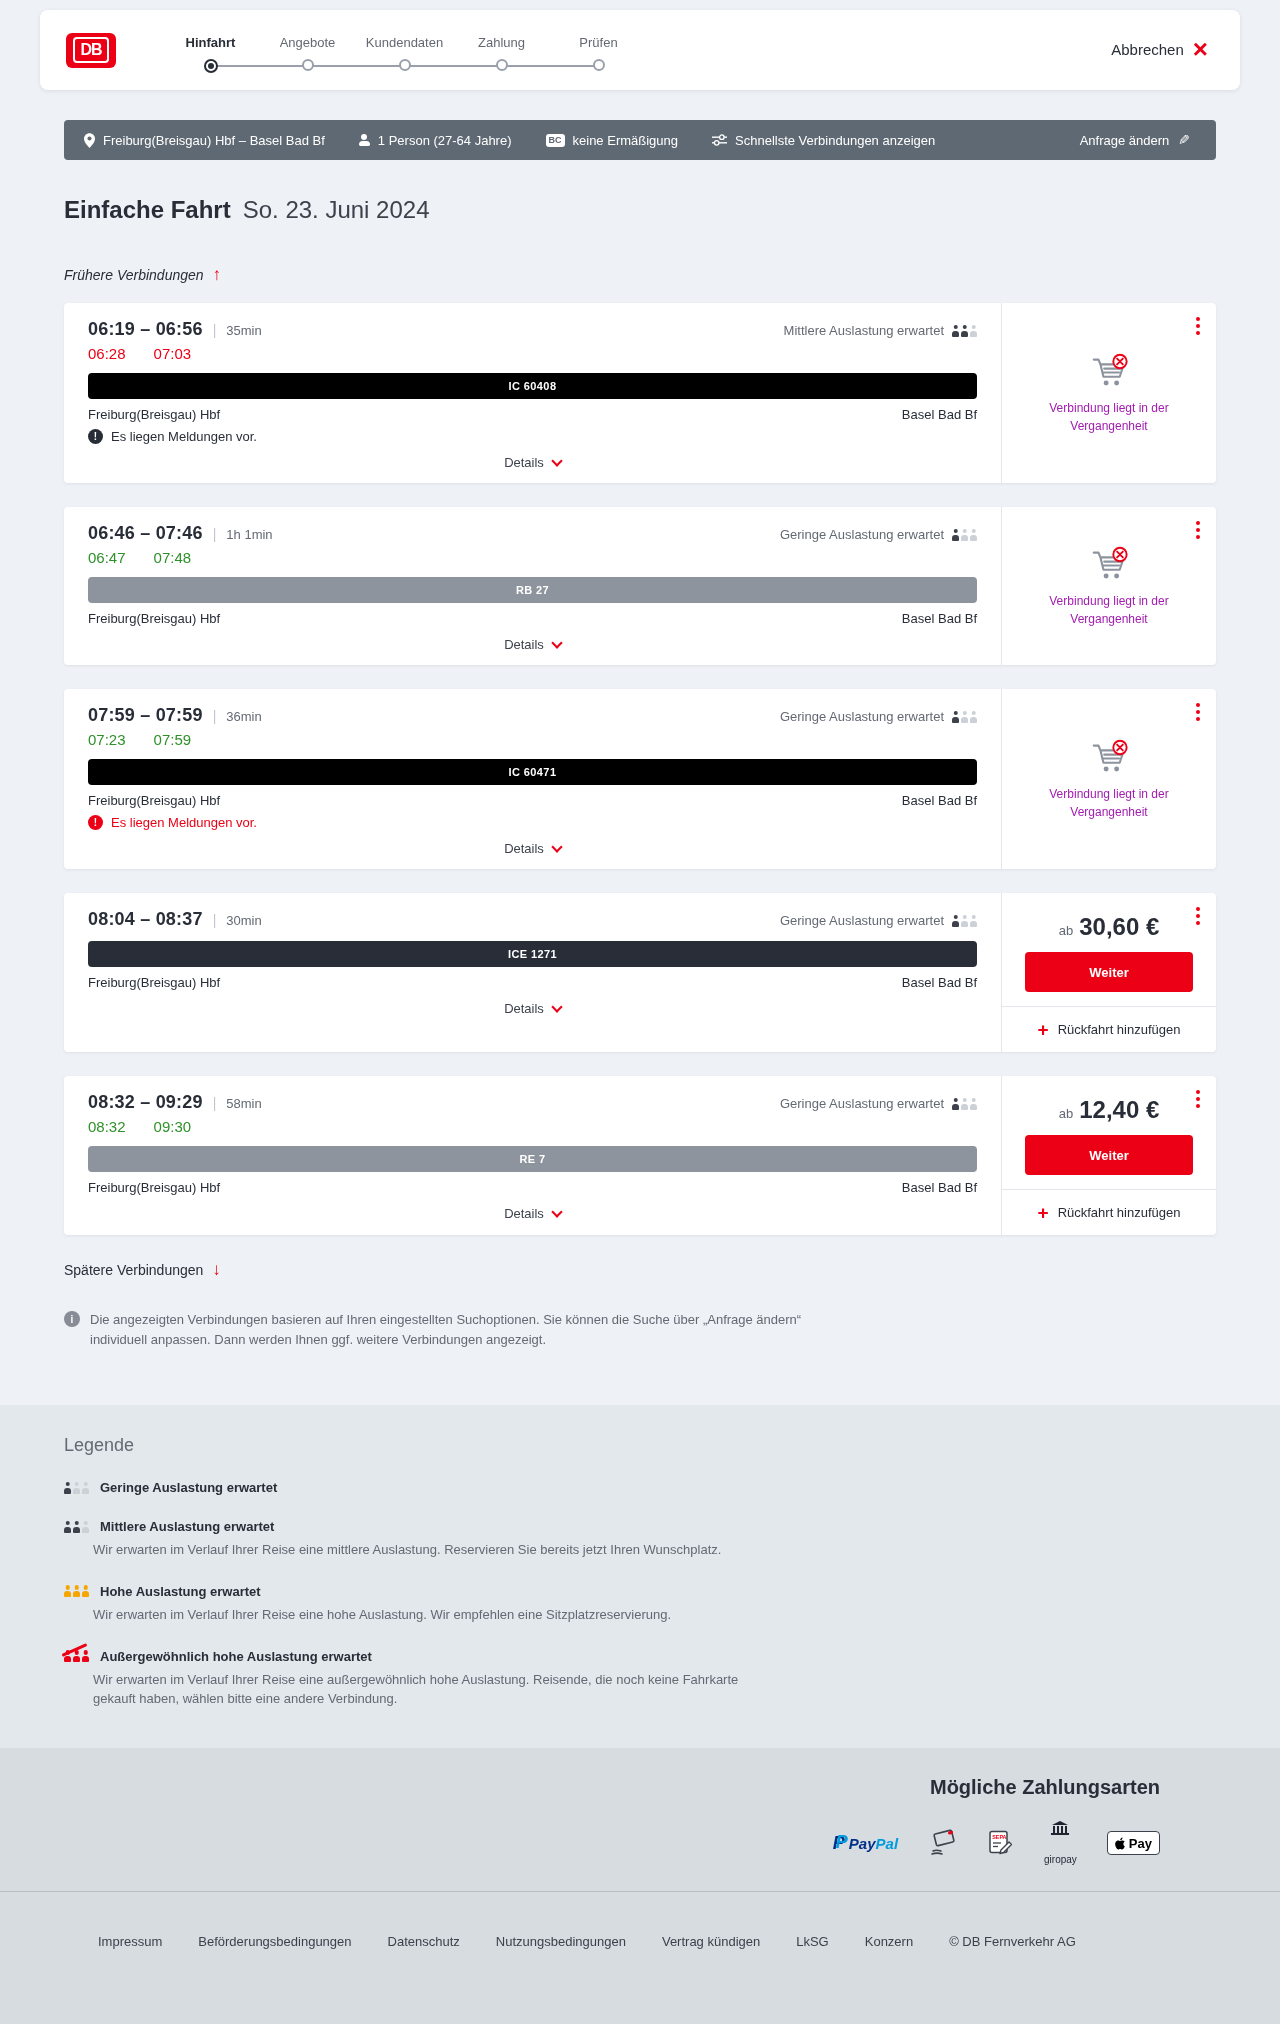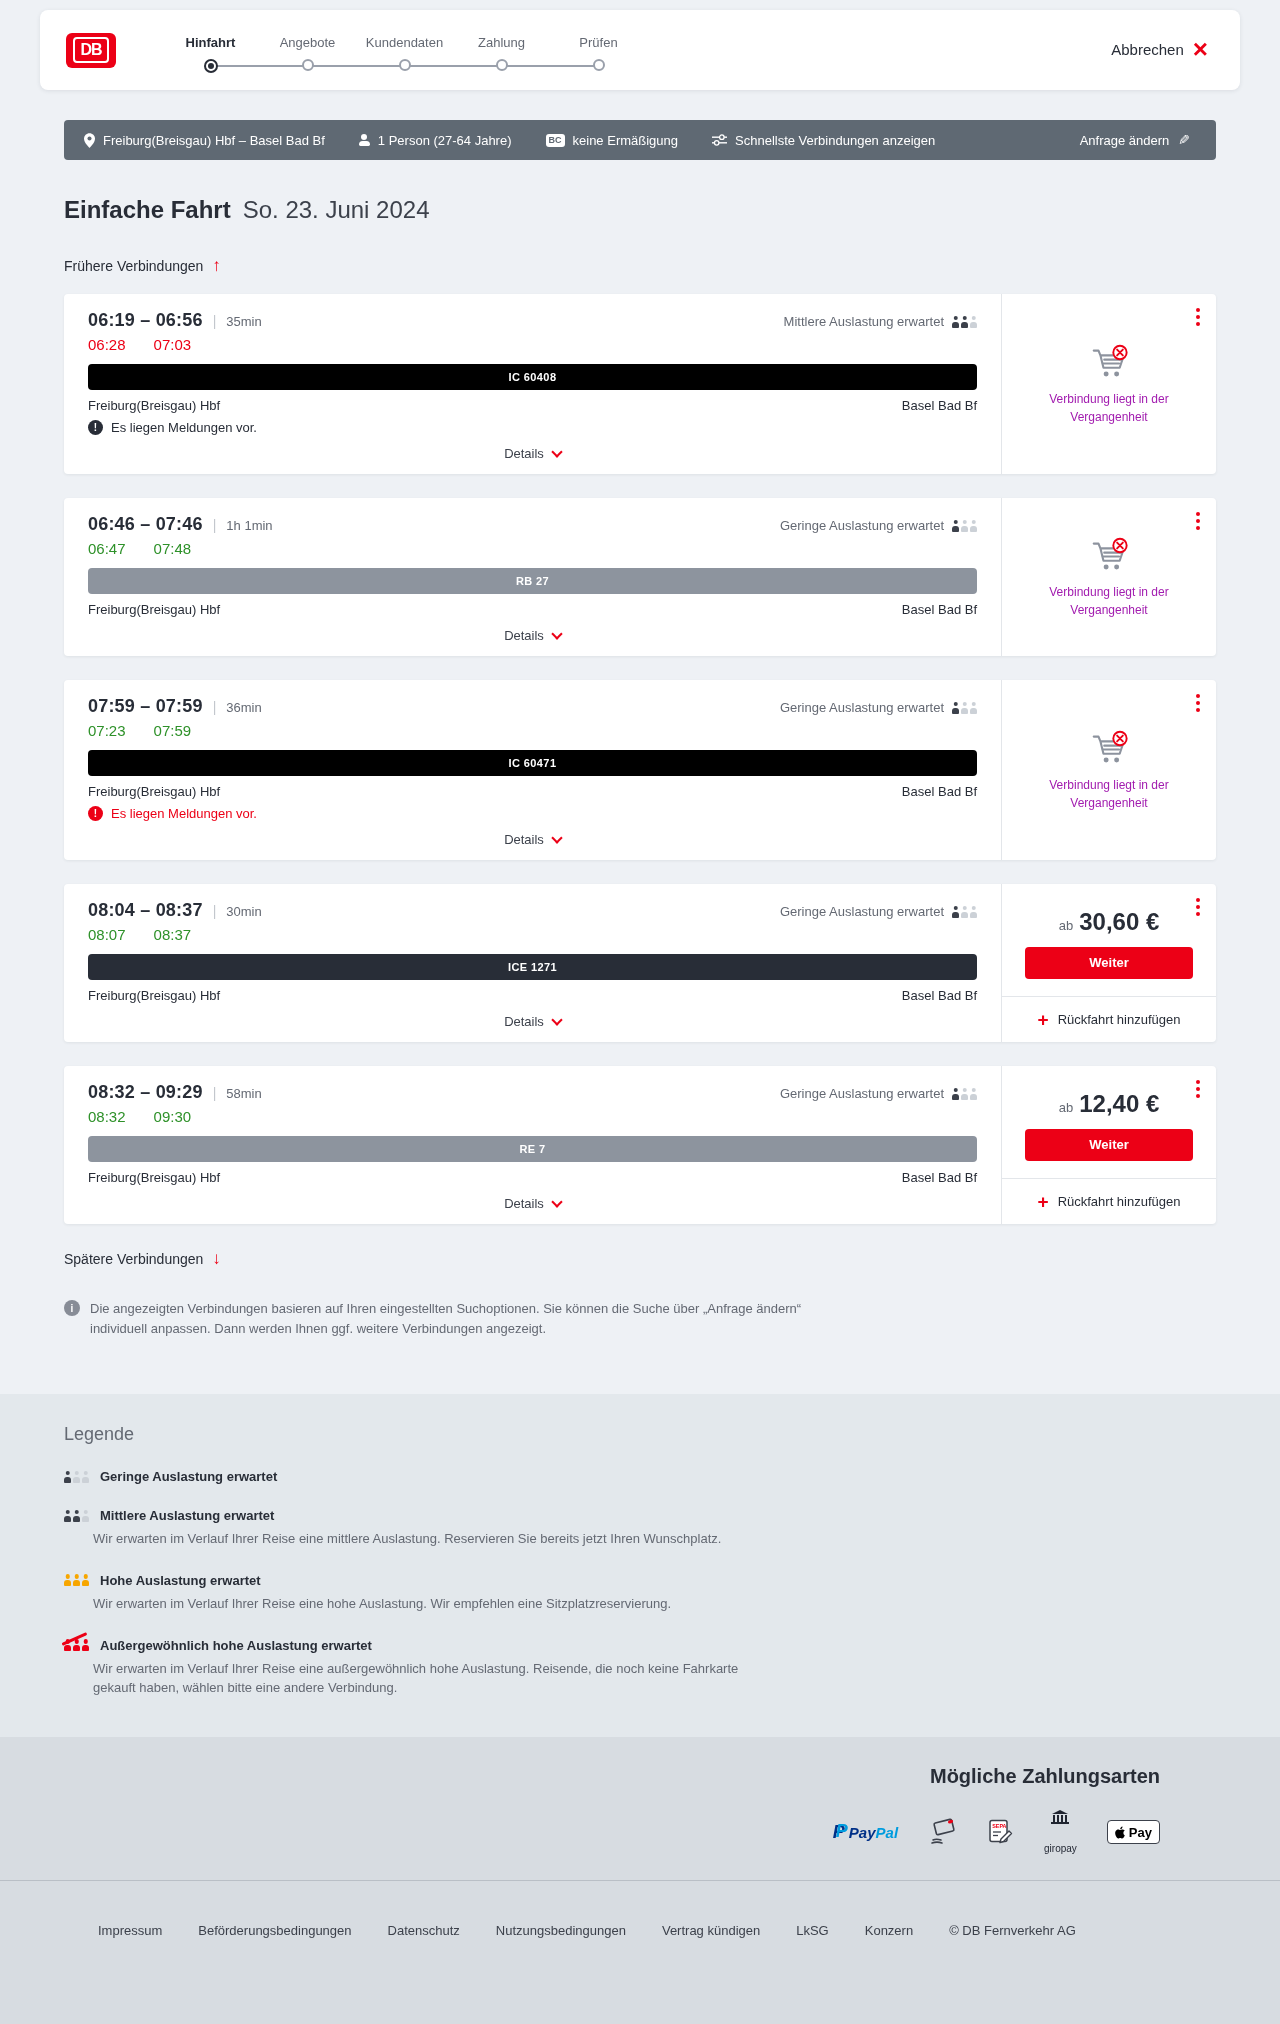--- a/index.html
+++ b/index.html
@@ -50,21 +50,21 @@
     border:none; color:#fff; font-size:13px; cursor:pointer; }
   .pencil { font-size:14px; transform:scaleX(-1); display:inline-block; }
 
   
   main { margin:0 64px; flex:none; }
   h1 { margin:36px 0 0; font-size:24px; font-weight:normal; display:flex; gap:12px; align-items:baseline; }
   h1 .t1 { font-weight:bold; }
   h1 .t2 { color:#3c414b; }
   .link-row { display:flex; align-items:center; gap:9px; background:none; border:none;
     font-size:14px; color:#282d37; cursor:pointer; padding:0; }
-  .link-earlier { margin-top:33px; }
+  .link-earlier { margin-top:42px;font-style:italic; }
   .link-later { margin-top:26px; }
   .arrow { color:#ec0016; font-size:17px; font-weight:bold; line-height:1; }
 
   .cards { margin-top:20px; display:flex; flex-direction:column; gap:24px; }
   .card { background:#fff; border-radius:4px; box-shadow:0 1px 3px rgba(40,45,55,.08); display:flex; }
   .card-main { flex:1; padding:16px 24px 8px; display:flex; flex-direction:column; min-width:0; }
   .row1 { display:flex; align-items:baseline; gap:10px; }
   .times { font-size:18px; font-weight:bold; letter-spacing:.2px; }
   .sep { color:#c3c7cd; font-size:14px; }
   .dur { font-size:13px; color:#646973; }
@@ -95,21 +95,21 @@
   .kebab i { width:4px; height:4px; border-radius:50%; background:#ec0016; }
   .past { flex:1; display:flex; flex-direction:column; align-items:center; justify-content:center;
     gap:7px; padding:14px 20px; text-align:center; }
   .past p { margin:0; font-size:12px; color:#a21caf; line-height:1.45; }
   .pricep { flex:1; display:flex; flex-direction:column; }
   .price-top { flex:1; display:flex; flex-direction:column; align-items:center;
     justify-content:center; gap:11px; padding-top:20px; }
   .price-line { display:flex; align-items:baseline; gap:6px; }
   .ab { font-size:13px; color:#646973; }
   .price { font-size:24px; font-weight:bold; }
-  .weiter { width:168px; height:32px; background:#ec0016; color:#fff; border:none; border-radius:4px;
+  .weiter { width:168px; height:40px; background:#ec0016; color:#fff; border:none; border-radius:4px;
     font-weight:bold; font-size:13px; cursor:pointer; }
   .addret { border-top:1px solid #e3e6ea; height:46px; margin-top:14px;
     display:flex; align-items:center; justify-content:center; }
   .addret button { background:none; border:none; display:flex; align-items:center; gap:9px;
     font-size:13px; color:#282d37; cursor:pointer; }
   .plus { color:#ec0016; font-size:19px; font-weight:bold; line-height:.8; }
 
   
   .occ { display:inline-flex; gap:2px; align-items:flex-end; position:relative; }
   .occ .p { position:relative; width:7px; height:12px; --pc:#ccd1d7; }
@@ -415,24 +415,20 @@
         <span class="sep">|</span>
         <span class="dur">30min</span>
         <span class="occ-wrap">
           <span>Geringe Auslastung erwartet</span>
           <span class="occ occ-low">
                   <span class="p"></span>
                   <span class="p"></span>
                   <span class="p"></span>
                 </span>
         </span>
-      </div>
-      <div class="row-rt">
-        <span>08:07</span>
-        <span>08:37</span>
       </div>
       <div class="train-bar">
         <span>ICE 1271</span>
       </div>
       <div class="stations">
         <span>Freiburg(Breisgau) Hbf</span>
         <span>Basel Bad Bf</span>
       </div>
 
       <button class="details">

